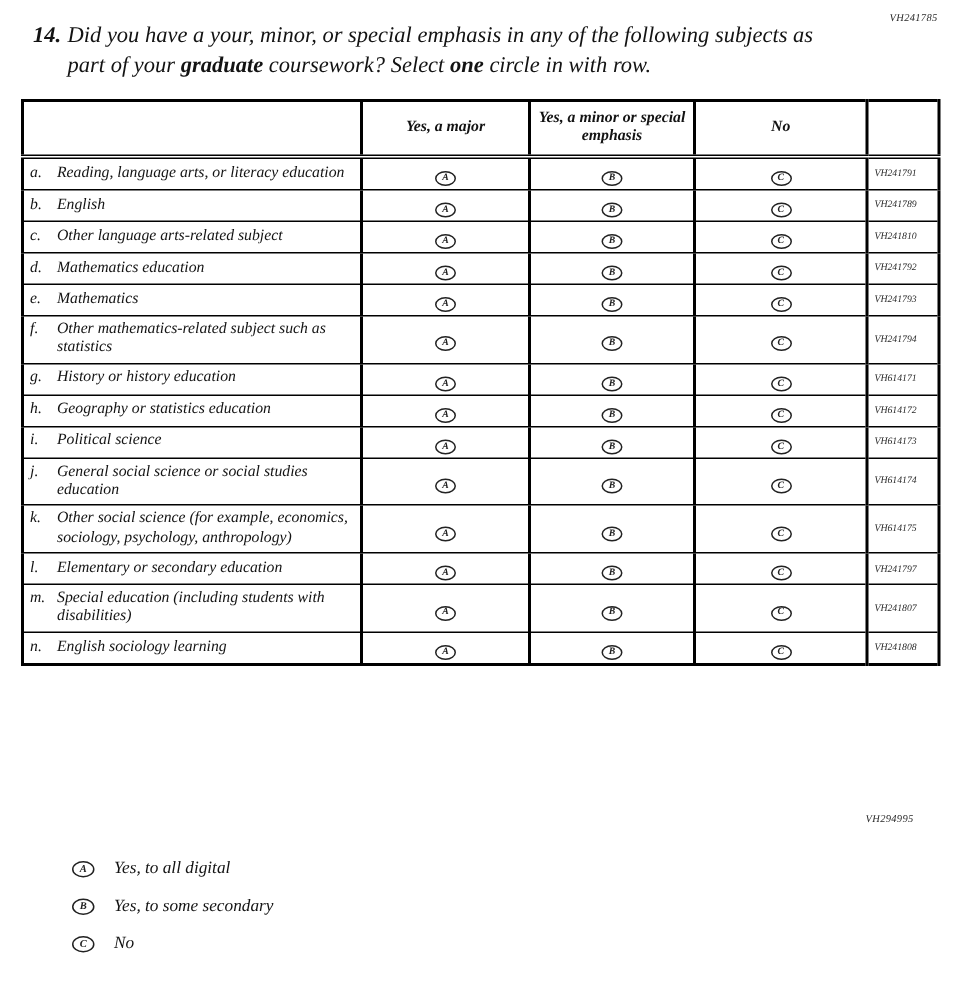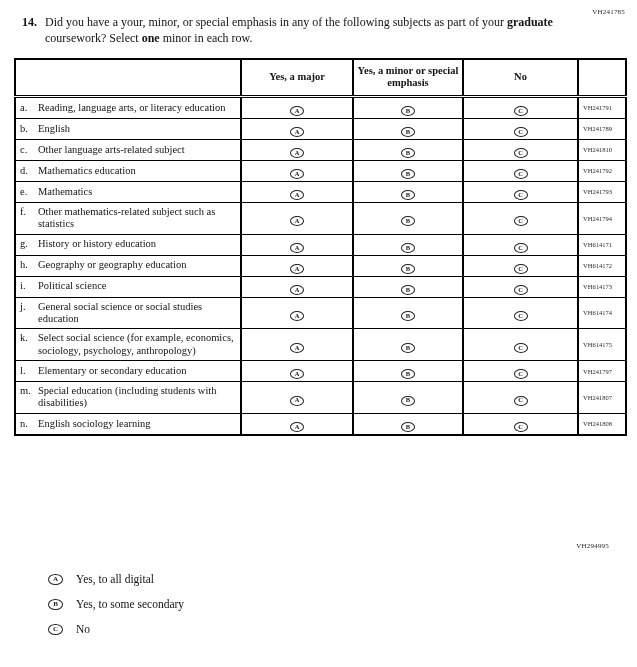--- a/index.html
+++ b/index.html
@@ -1,28 +1,29 @@
 <!DOCTYPE html>
 <html><head>
 <meta charset="utf-8">
 <style>
   html,body { margin:0; padding:0; background:#fff; }
   .page {
     position:relative; width:637px; height:667px; overflow:hidden;
     background:#fff; color:#131313;
     font-family:"Liberation Serif", serif;
+    font-style:italic;
   }
   .vh-code { font-size:7px; color:#2a2a2a; letter-spacing:0.2px; }
   .top-code { position:absolute; top:8px; right:12px; }
   .q15-code { position:absolute; top:542px; right:28px; }
 
   .question { display:flex; }
   .q-num { font-weight:bold; flex:none; width:23px; }
   .q-text { flex:1; }
-  .q14 { margin:15px 0 0 22px; width:545px; font-size:12px; line-height:1.32; }
+  .q14 { margin:15px 0 0 22px; width:545px; font-size:15px; line-height:1.32; }
 
   table.survey-table {
     border-collapse:collapse; table-layout:fixed;
     margin:11px 0 0 14px; width:611px;border-radius:32px;
   }
   .survey-table th, .survey-table td {
     border-left:2px solid #000; border-right:2px solid #000;
     border-top:1px solid #000; border-bottom:1px solid #000;
   }
   table.survey-table { border:2px solid #000; }
@@ -51,21 +52,21 @@
 </style>
 </head>
 <body>
 
 <div class="page">
 
   <span class="vh-code top-code">VH241785</span>
 
   <div class="question q14">
     <span class="q-num">14.</span>
-    <span class="q-text"><span>Did you have a your, minor, or special emphasis in any of the following subjects as part of your </span><span style="font-weight: bold; margin-top: 41px;">graduate</span><span> coursework? Select </span><span style="font-weight: bold;">one</span><span> minor in each row.</span></span>
+    <span class="q-text"><span>Did you have a your, minor, or special emphasis in any of the following subjects as part of your </span><span style="font-weight: bold; margin-top: 41px;">graduate</span><span> coursework? Select </span><span style="font-weight: bold;">one</span><span> circle in with row.</span></span>
   </div>
 
   <table class="survey-table">
     <colgroup>
       <col style="width:226px">
       <col style="width:112px">
       <col style="width:110px">
       <col style="width:115px">
       <col style="width:48px">
     </colgroup>
@@ -160,21 +161,21 @@
           </td>
           <td class="circle-cell"><span class="circle">A</span></td>
           <td class="circle-cell"><span class="circle">B</span></td>
           <td class="circle-cell"><span class="circle">C</span></td>
           <td class="code-cell">VH614171</td>
         </tr>
         <tr>
           <td class="label-cell">
             <div class="label-inner">
               <span class="row-letter">h.</span>
-              <span class="row-label">Geography or geography education</span>
+              <span class="row-label">Geography or statistics education</span>
             </div>
           </td>
           <td class="circle-cell"><span class="circle">A</span></td>
           <td class="circle-cell"><span class="circle">B</span></td>
           <td class="circle-cell"><span class="circle">C</span></td>
           <td class="code-cell">VH614172</td>
         </tr>
         <tr>
           <td class="label-cell">
             <div class="label-inner">
@@ -196,21 +197,21 @@
           </td>
           <td class="circle-cell"><span class="circle">A</span></td>
           <td class="circle-cell"><span class="circle">B</span></td>
           <td class="circle-cell"><span class="circle">C</span></td>
           <td class="code-cell">VH614174</td>
         </tr>
         <tr>
           <td class="label-cell">
             <div class="label-inner">
               <span class="row-letter">k.</span>
-              <span class="row-label">Select social science (for example, economics, sociology, psychology, anthropology)</span>
+              <span class="row-label">Other social science (for example, economics, sociology, psychology, anthropology)</span>
             </div>
           </td>
           <td class="circle-cell"><span class="circle">A</span></td>
           <td class="circle-cell"><span class="circle">B</span></td>
           <td class="circle-cell"><span class="circle">C</span></td>
           <td class="code-cell">VH614175</td>
         </tr>
         <tr>
           <td class="label-cell">
             <div class="label-inner">

